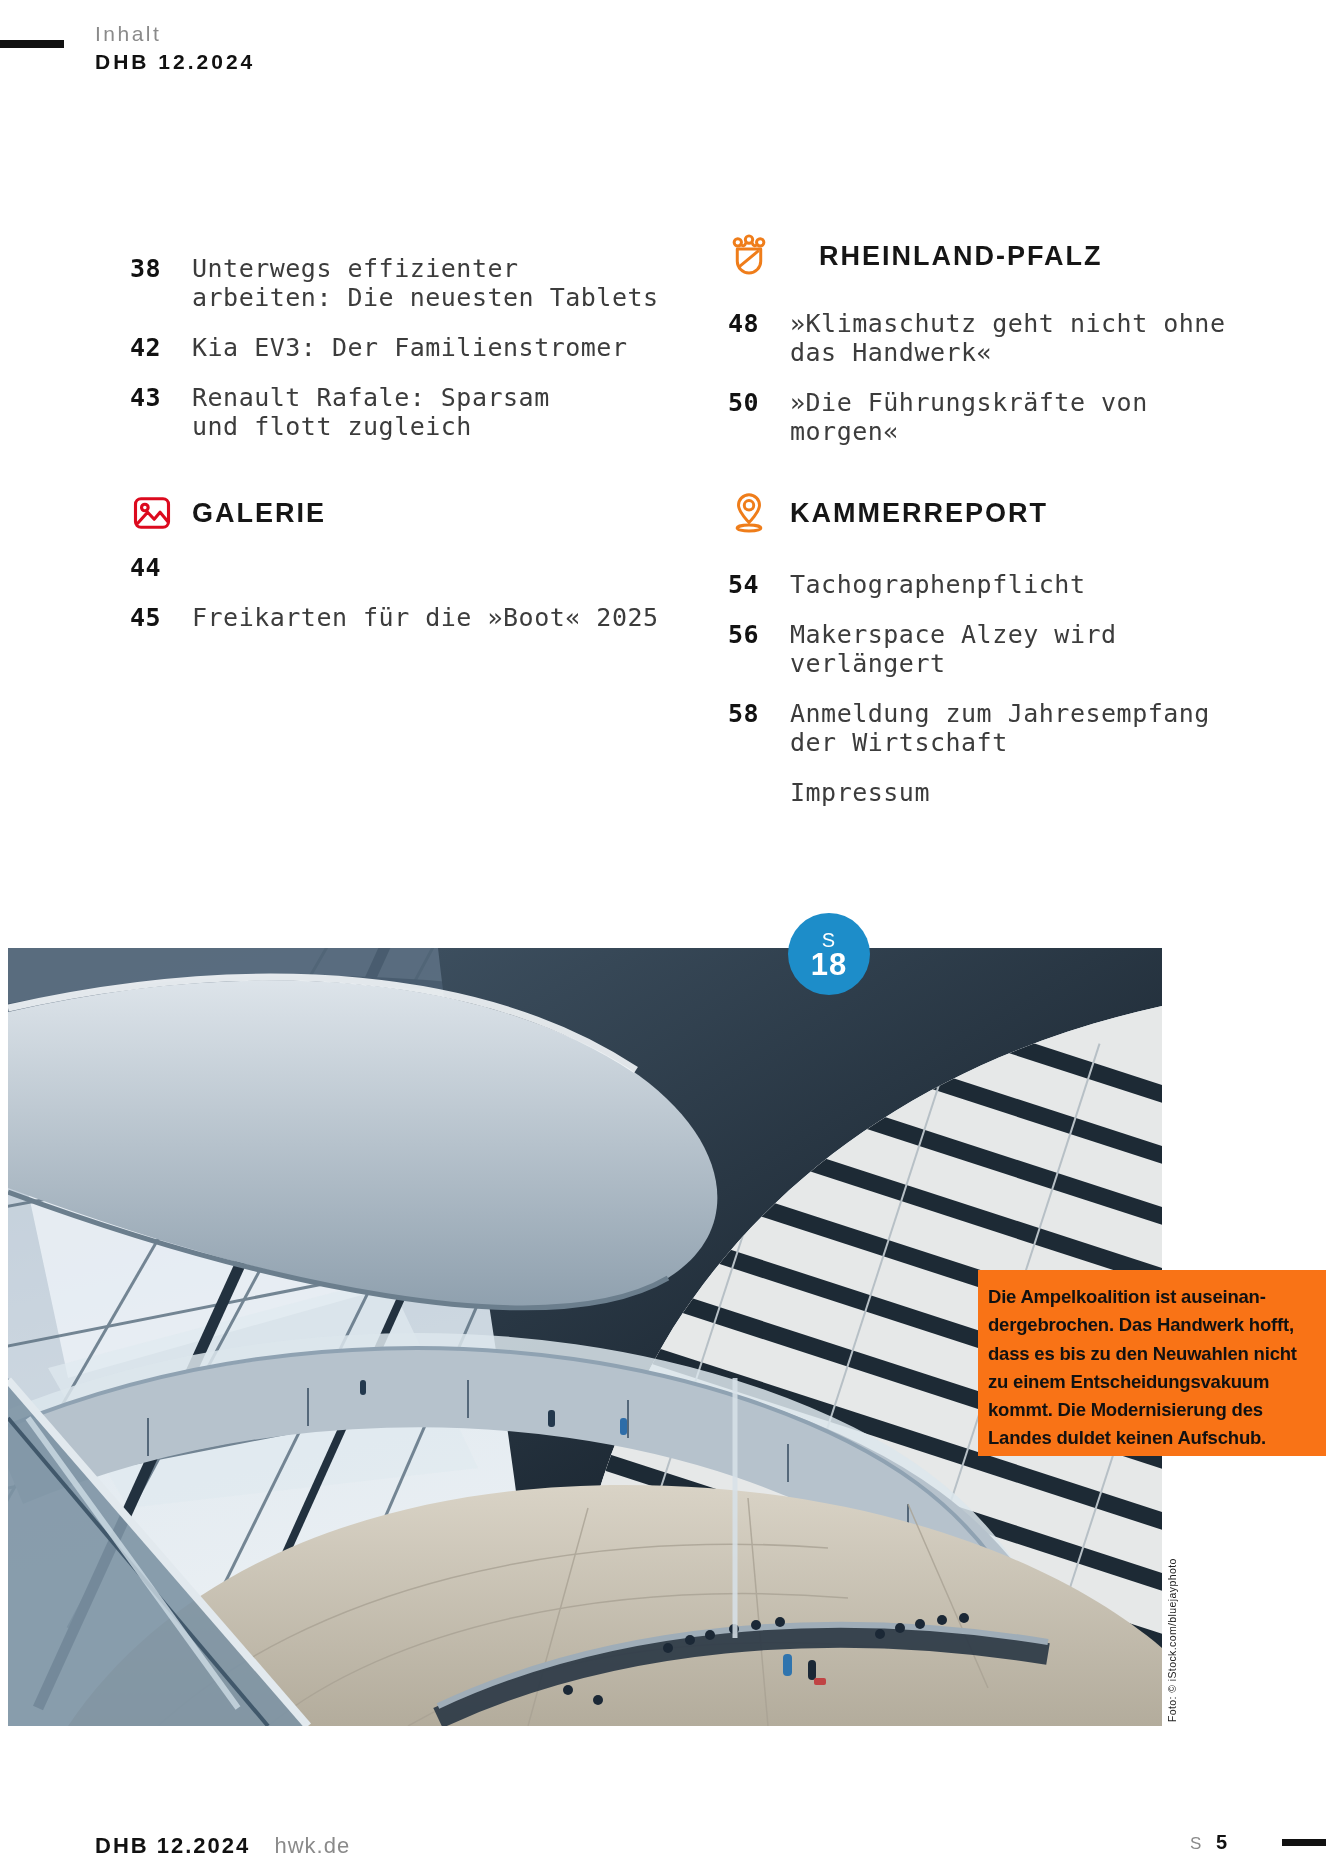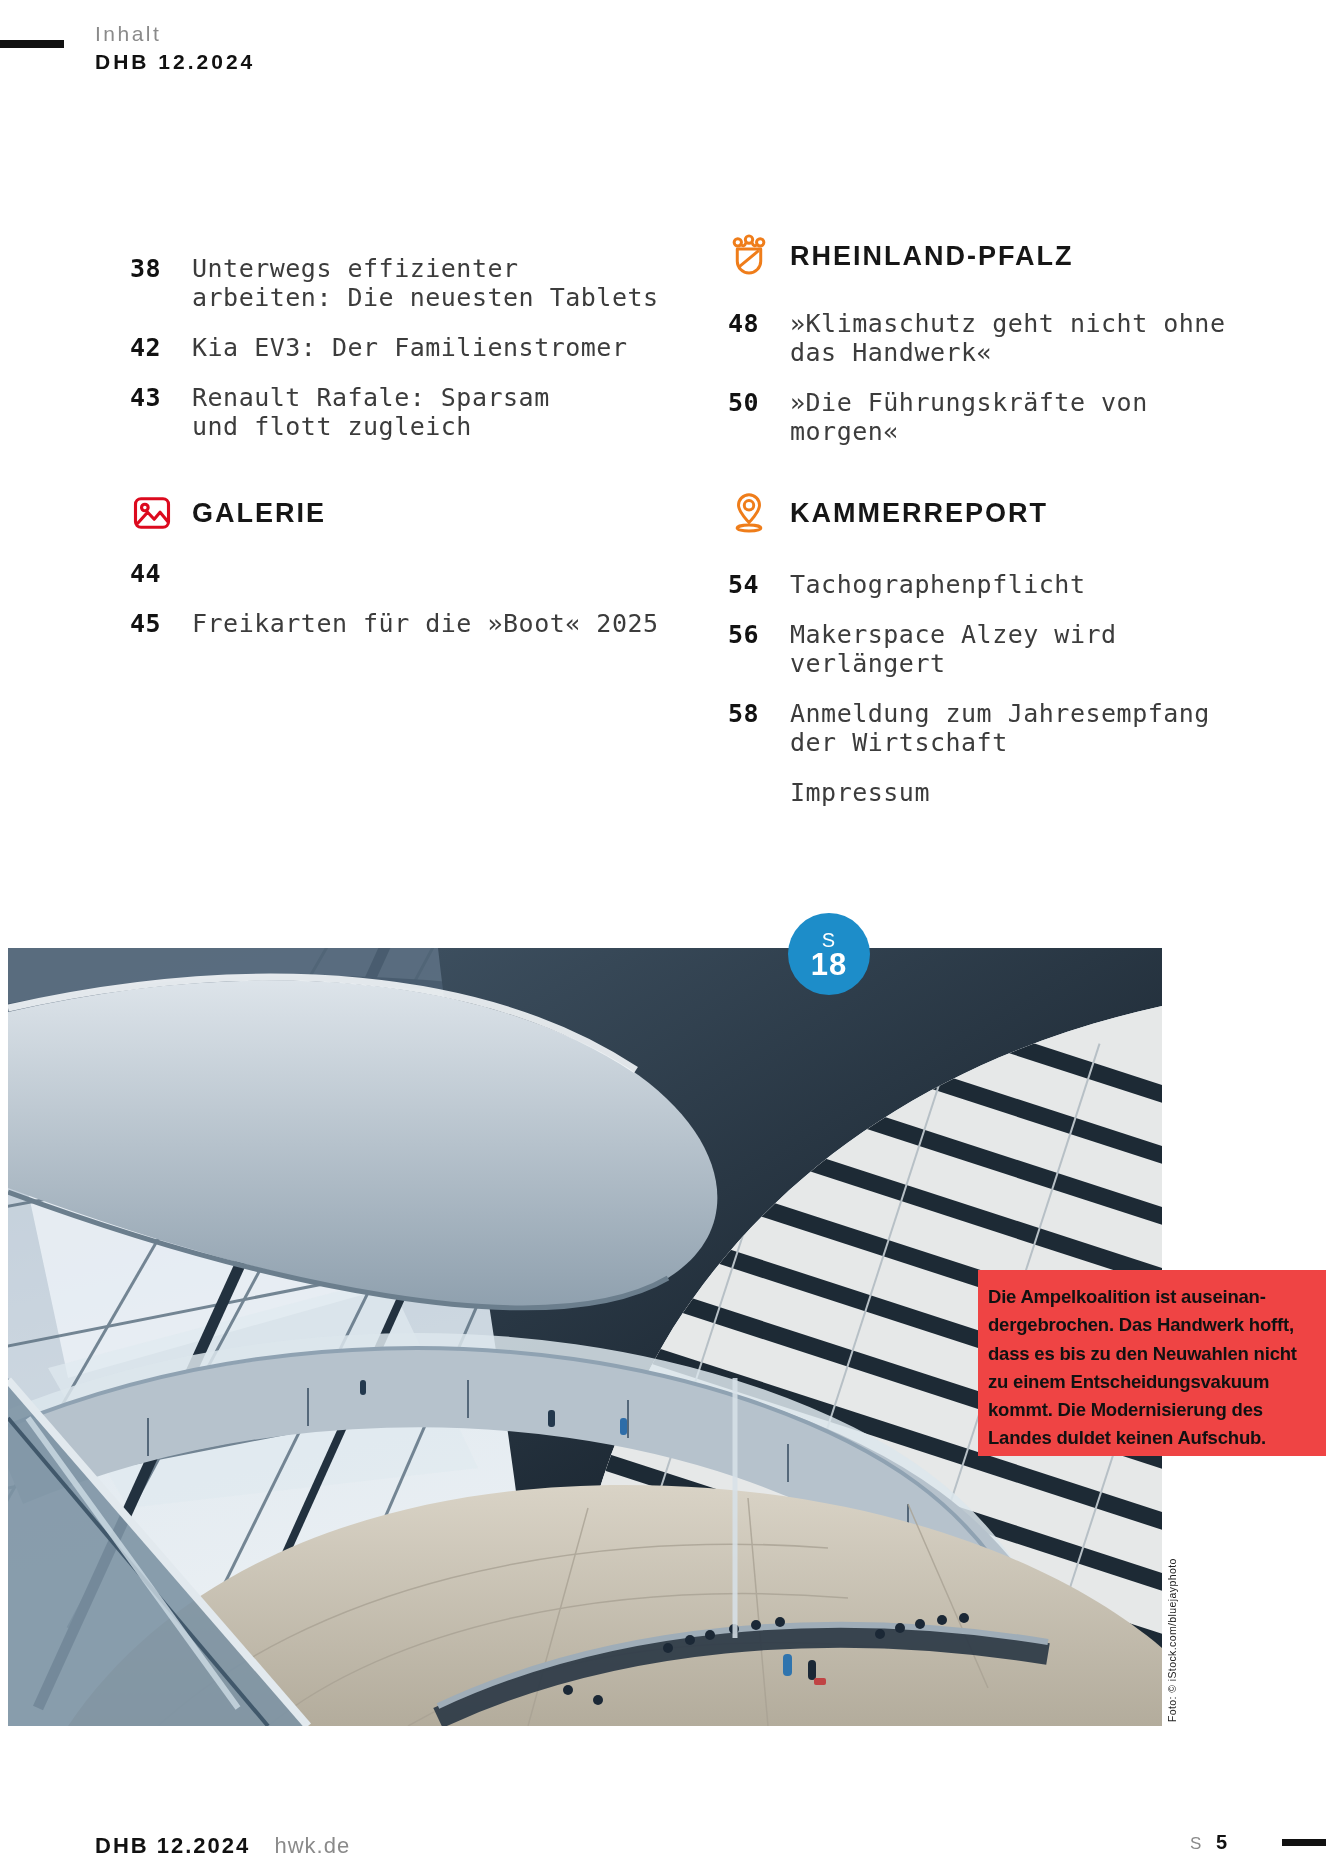--- a/index.html
+++ b/index.html
@@ -16,35 +16,35 @@
   .toc-col{position:absolute;width:580px;}
   .toc-col.left{left:130px;top:254px;}
   .toc-col.right{left:728px;top:233px;}
   .toc-row{display:flex;margin-bottom:21px;font-family:"DejaVu Sans Mono",monospace;
            font-size:25px;line-height:29px;letter-spacing:0.5px;}
   .toc-num{width:62px;flex:none;font-weight:bold;color:#121212;}
   .toc-text{white-space:pre-line;color:#3c3c3c;}
   .sec{display:flex;align-items:center;}
   .sec .sec-icon{width:44px;flex:none;display:flex;align-items:center;}
   .sec .sec-title{margin-left:18px;font-size:27px;font-weight:bold;letter-spacing:2px;color:#161616;}
-  .sec.galerie{margin-top:50px;margin-bottom:24px;}
-  .sec.rp{margin-bottom:30px;}
+  .sec.galerie{margin-top:50px;margin-bottom:18px;}
+  .sec.rp{margin-bottom:30px;gap:29px;}
   .sec.kr{margin-top:44px;margin-bottom:34px;}
 
   
   .photo{position:absolute;left:8px;top:948px;width:1154px;height:778px;overflow:hidden;}
   .photo svg{display:block;width:100%;height:100%;}
 
   .badge{position:absolute;left:788px;top:913px;width:82px;height:82px;border-radius:50%;
          background:#1d8dc9;color:#fff;display:flex;flex-direction:column;align-items:center;
          justify-content:center;z-index:5;}
   .badge .b-s{font-size:20px;line-height:20px;letter-spacing:1px;}
   .badge .b-n{font-size:31px;line-height:29px;font-weight:bold;letter-spacing:1px;}
 
-  .caption{position:absolute;left:978px;top:1270px;width:348px;height:186px;background:#ef4444;
+  .caption{position:absolute;left:978px;top:1270px;width:348px;height:186px;background:#f97316;
            box-sizing:border-box;padding:13px 8px 0 10px;z-index:4;
            font-size:18.5px;font-weight:bold;line-height:28.3px;letter-spacing:-0.2px;
            color:#111;white-space:pre-line;}
 
   .credit{position:absolute;left:1166px;top:1722px;transform:rotate(-90deg);
           transform-origin:0 0;font-size:10.5px;letter-spacing:0.4px;color:#222;white-space:nowrap;}
 
   
   .ftr-left{position:absolute;left:95px;top:1833px;font-size:22px;}
   .ftr-issue{font-weight:bold;letter-spacing:2px;color:#111;}

